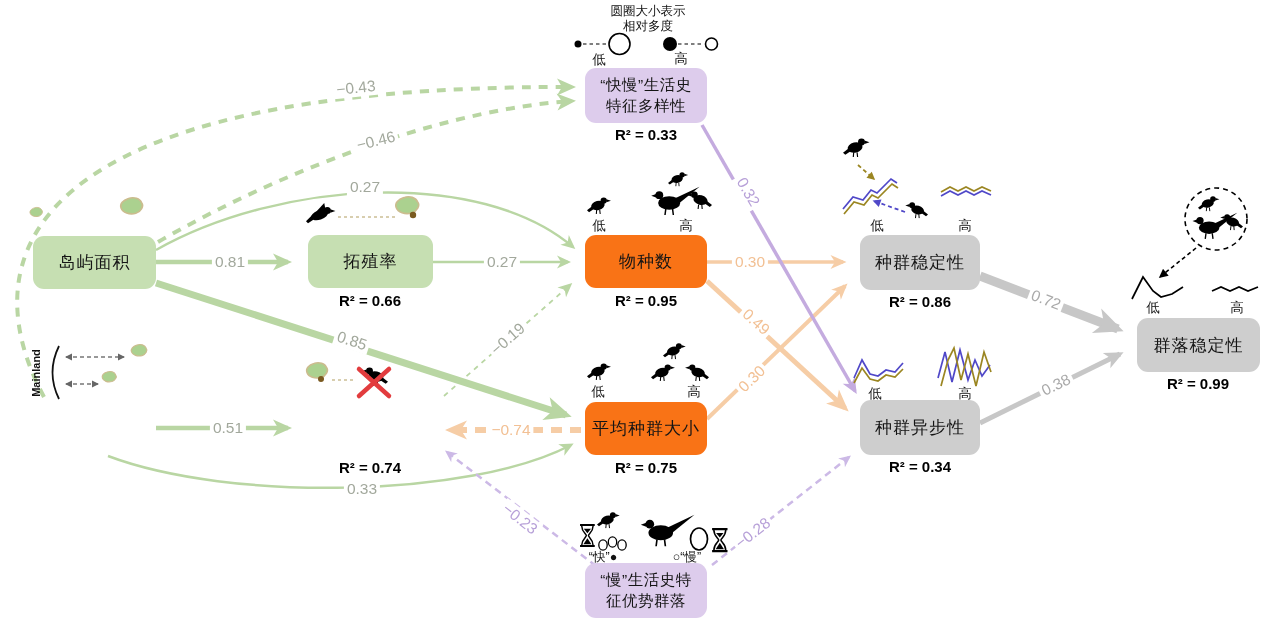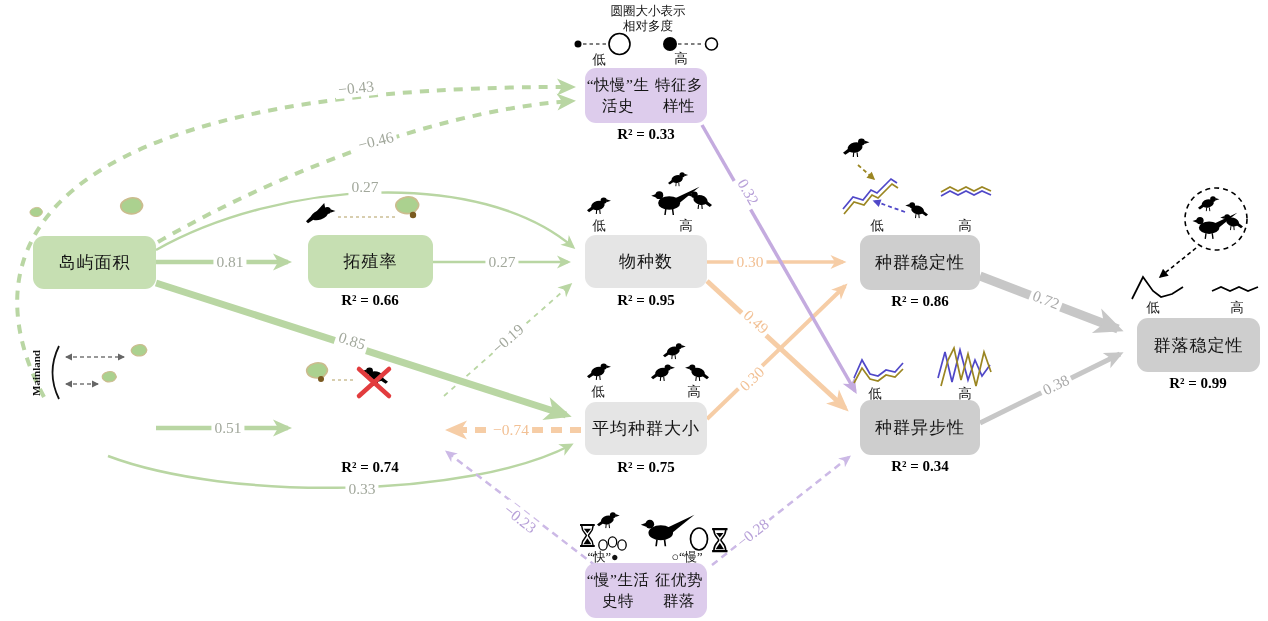--- a/index.html
+++ b/index.html
@@ -1,22 +1,22 @@
 <!DOCTYPE html>
 <html><head>
 <meta charset="utf-8">
 <style>
   html,body{margin:0;padding:0;background:#fff}
   .stage{position:relative;width:1268px;height:621px;background:#fff;overflow:hidden;
-         font-family:Liberation Serif, serif;color:#111}
+         font-family:Liberation Sans, sans-serif;color:#111}
   svg.layer{position:absolute;left:0;top:0}
-  .box{position:absolute;border-radius:11px;display:flex;flex-direction:row;align-items:center;
+  .box{position:absolute;border-radius:11px;display:flex;flex-direction:column;align-items:center;
        justify-content:center;text-align:center;color:#151515;font-size:17px;letter-spacing:1px}
   .box.two{font-size:15.5px;line-height:1.3;letter-spacing:.5px}
-  .bg-g{background:#c6dfb2}.bg-o{background:#e5e5e5}.bg-p{background:#ddccec}.bg-y{background:#cecece}
+  .bg-g{background:#c6dfb2}.bg-o{background:#f97316}.bg-p{background:#ddccec}.bg-y{background:#cecece}
   .r2{position:absolute;font-weight:700;font-size:15px;color:#000;transform:translate(-50%,0);white-space:nowrap}
   .pl{position:absolute;background:#fff;padding:0 3px;font-size:15.5px;white-space:nowrap;
       transform:translate(-50%,-50%) rotate(var(--r,0deg))}
   .cg{color:#a2a89c}.co{color:#f2c094}.cp{color:#b7a0d8}.cy{color:#a9a9a9}
   .tag{position:absolute;font-size:13.5px;color:#111;transform:translate(-50%,-50%);white-space:nowrap}
   .tag.sm{font-size:12.5px}
   .leg{position:absolute;font-size:12.5px;color:#111;transform:translate(-50%,-50%);white-space:nowrap}
   .ml{position:absolute;font-size:11px;font-weight:700;transform:translate(-50%,-50%) rotate(-90deg);white-space:nowrap}
 </style>
 </head>

